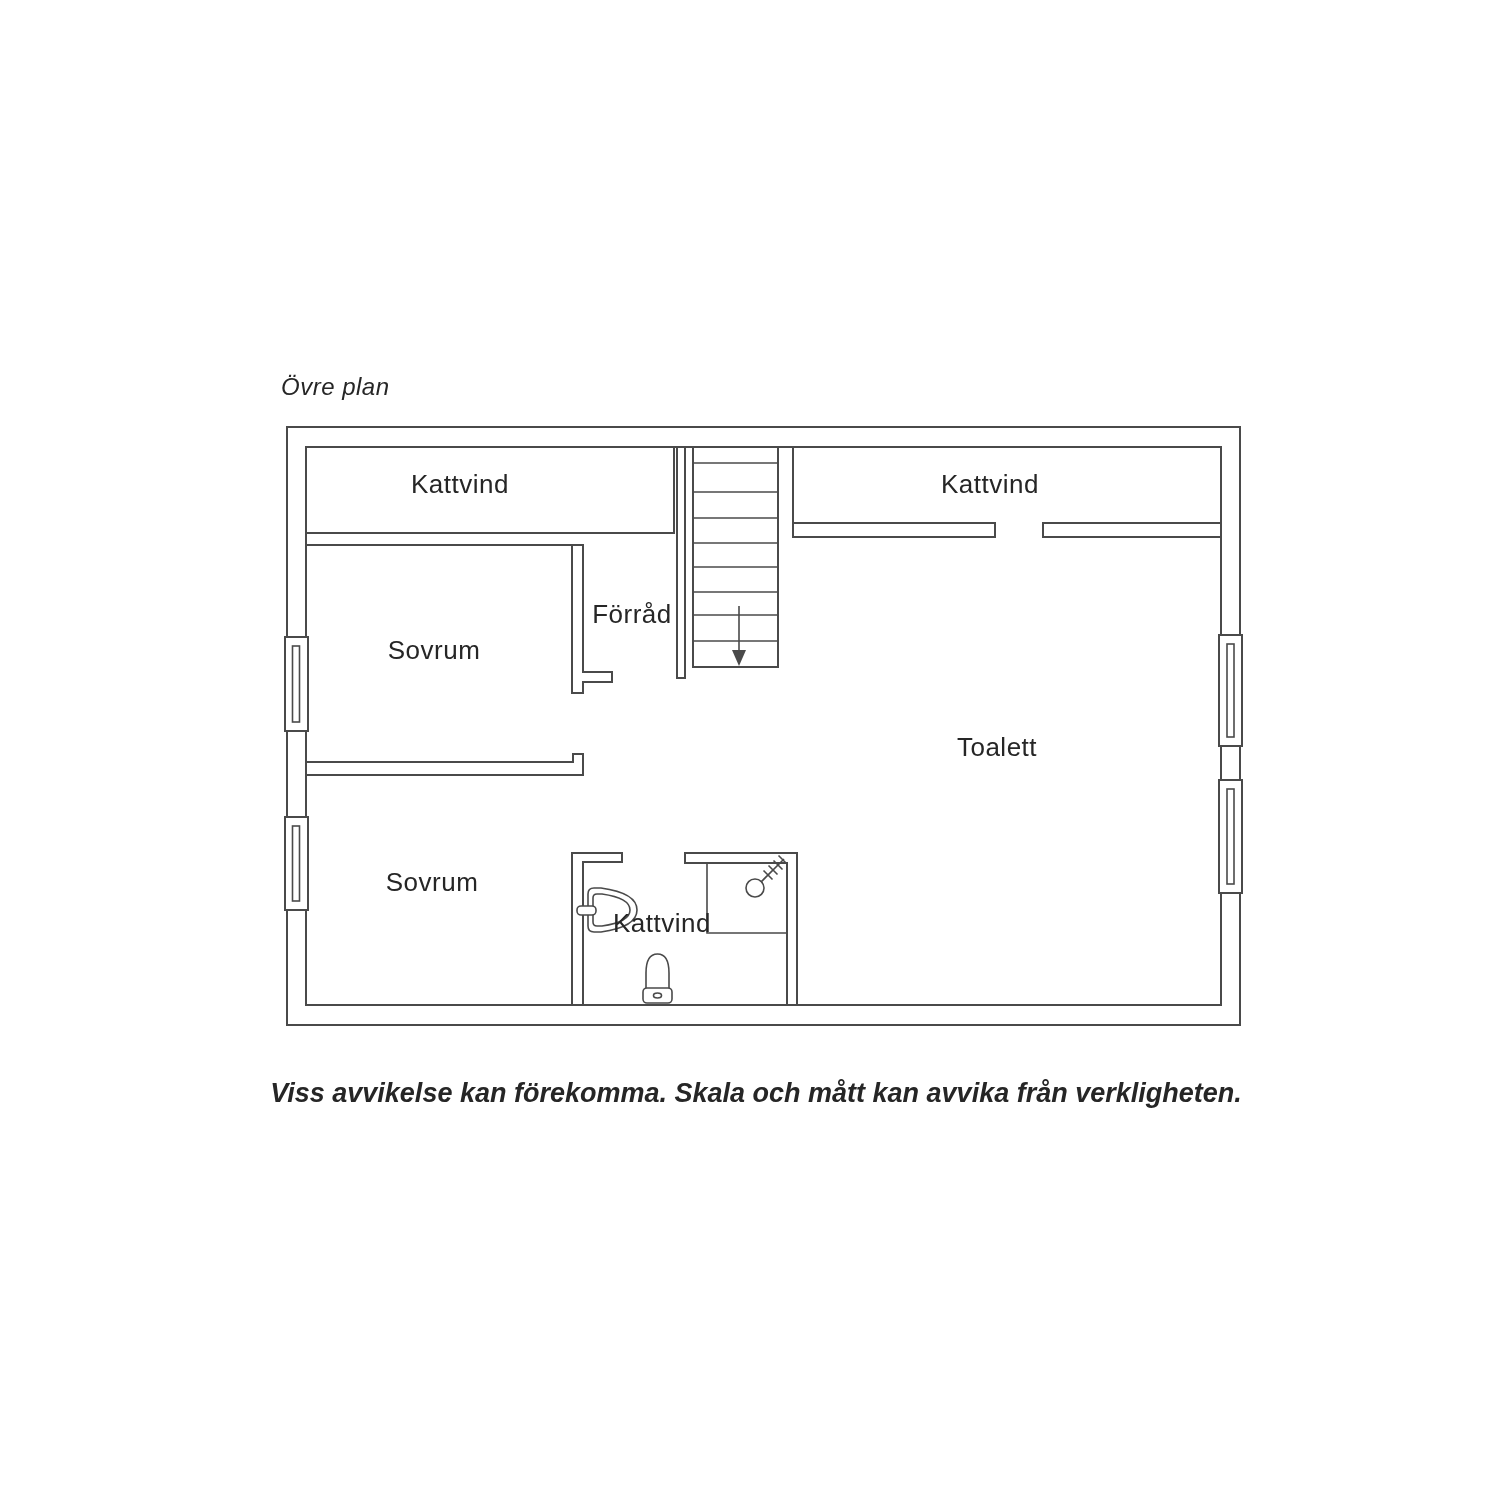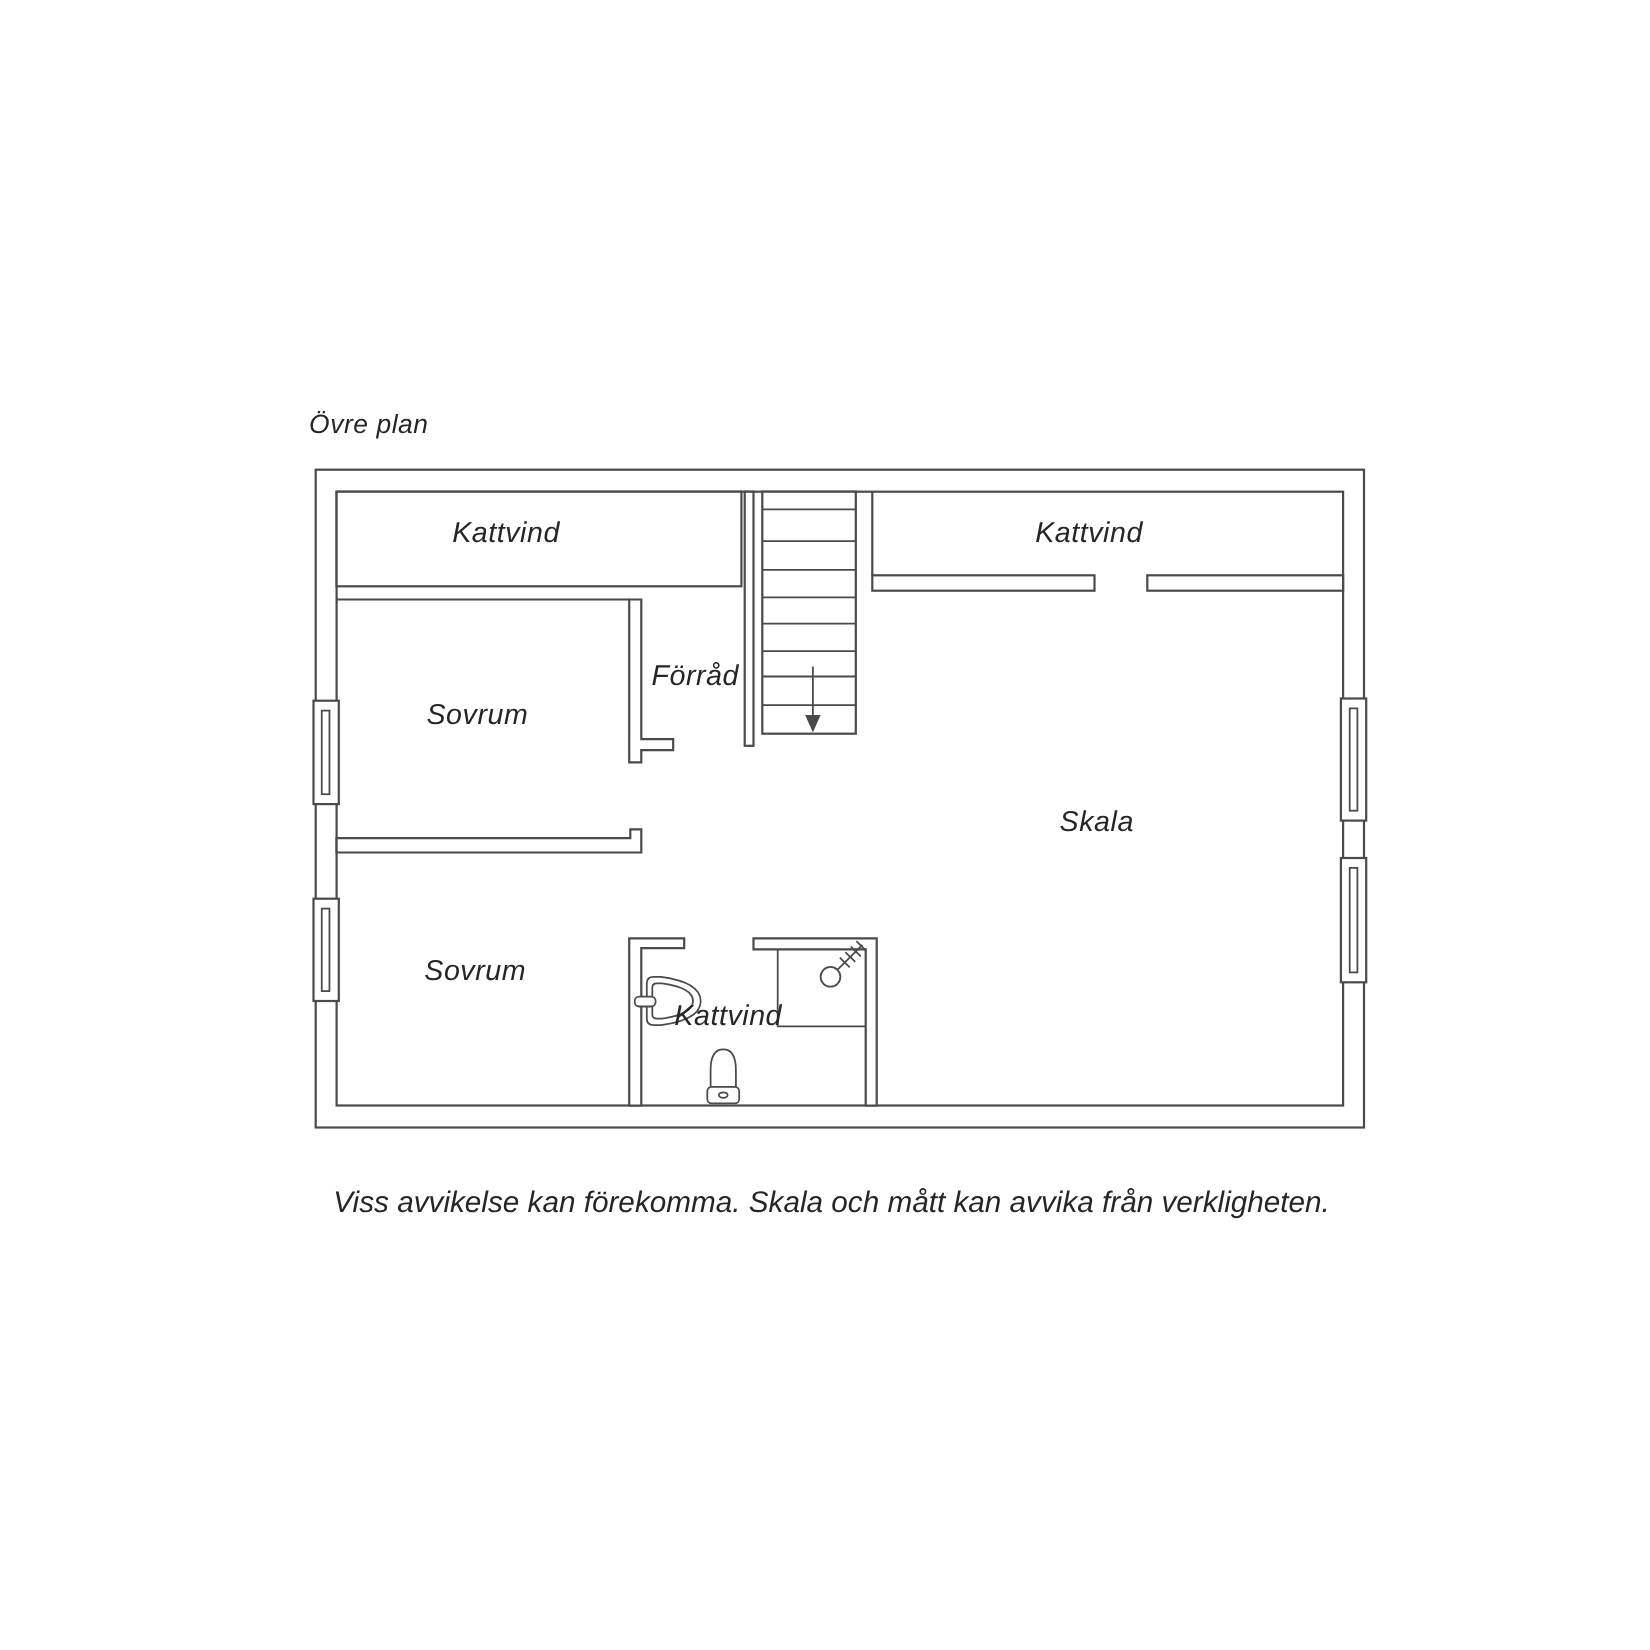--- a/index.html
+++ b/index.html
@@ -8,30 +8,30 @@
     font-family:"Liberation Sans",sans-serif;overflow:hidden;
   }
   .plan-svg{position:absolute;left:0;top:0;}
   .plan-svg .ln{stroke:var(--line,#4a4a4a);stroke-width:2;fill:none;}
   .plan-svg .wall{stroke:var(--line,#4a4a4a);stroke-width:2;fill:#ffffff;}
   .plan-svg .fix{stroke:var(--line,#4a4a4a);stroke-width:1.6;fill:#ffffff;}
   .plan-svg .thin{stroke:var(--line,#4a4a4a);stroke-width:1.6;fill:none;}
   .plan-svg .solid{fill:var(--line,#4a4a4a);stroke:none;}
   .lbl{
     position:absolute;transform:translate(-50%,-50%);
-    font-style:italic;font-size:26px;color:var(--text,#262626);
+    font-size:26px;color:var(--text,#262626);
     white-space:nowrap;letter-spacing:.5px;
   }
   .title{
     position:absolute;left:281px;top:373px;font-style:italic;
     font-size:24px;color:var(--text,#262626);letter-spacing:.5px;
   }
   .footer{
     position:absolute;left:756px;top:1093px;transform:translate(-50%,-50%);
-    font-style:italic;font-size:27px;color:var(--text,#262626);white-space:nowrap;
+    font-style:italic;font-size:27px;color:var(--text,#262626);white-space:nowrap;font-weight:bold;
   }
   .lbl-kattvind-left{left:460px;top:484px;}
   .lbl-forrad{left:632px;top:574px;margin-top:40px;}
   .lbl-sovrum-upper{left:434px;top:650px;}
   .lbl-kattvind-right{left:990px;top:484px;}
   .lbl-allrum{left:997px;top:747px;}
   .lbl-sovrum-lower{left:432px;top:882px;}
   .lbl-toalett{left:662px;top:923px;}
 </style>
 </head>
@@ -124,18 +124,18 @@
       <rect class="thin" x="1227" y="789" width="7" height="95"></rect>
     </g>
   </svg>
 
   <div class="title">Övre plan</div>
 
   <div class="lbl lbl-kattvind-left">Kattvind</div>
   <div class="lbl lbl-forrad">Förråd</div>
   <div class="lbl lbl-sovrum-upper">Sovrum</div>
   <div class="lbl lbl-kattvind-right">Kattvind</div>
-  <div class="lbl lbl-allrum">Skala</div>
+  <div class="lbl lbl-allrum">Toalett</div>
   <div class="lbl lbl-sovrum-lower">Sovrum</div>
   <div class="lbl lbl-toalett">Kattvind</div>
 
   <div class="footer">Viss avvikelse kan förekomma. Skala och mått kan avvika från verkligheten.</div>
 </div>
 
 </body></html>

